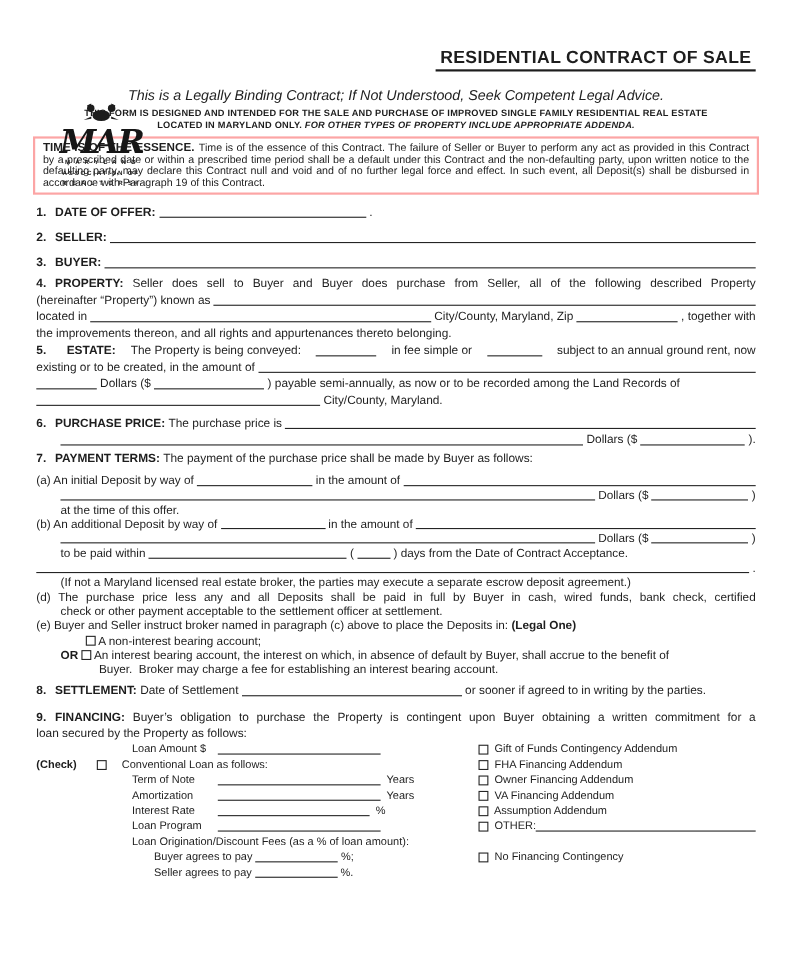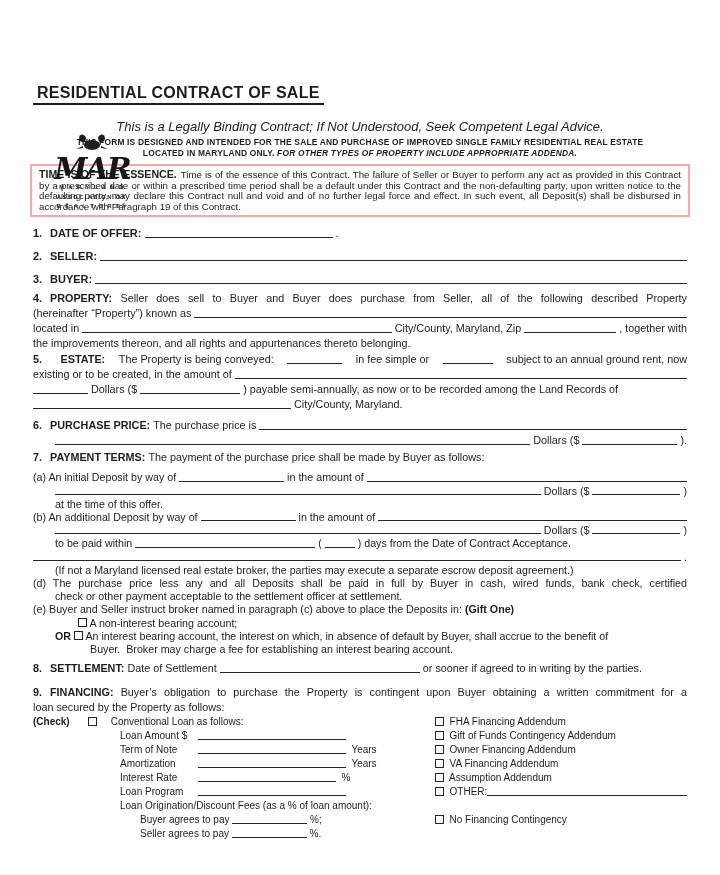--- a/index.html
+++ b/index.html
@@ -7,21 +7,21 @@
     width:720px;height:875px;background:#ffffff;overflow:hidden;
     font-family:"Liberation Sans",sans-serif;color:#1d1d1d;
   }
   .page{position:relative;width:720px;height:875px;box-sizing:border-box;padding:0 33px;}
   
   .logo{position:absolute;left:46px;top:48px;width:92px;text-align:center;}
   .logo-mar{font-family:"DejaVu Serif",serif;font-style:italic;font-weight:bold;
     font-size:30px;line-height:25px;letter-spacing:-2px;color:#161616;}
   .logo-org{font-size:5.6px;font-weight:bold;letter-spacing:1.6px;line-height:6.6px;margin-top:3px;color:#222;}
   
-  .title-row{margin-top:84px;text-align:left;text-decoration:underline;}
+  .title-row{margin-top:44px;text-align:right;text-decoration:underline;}
   .title{display:inline-block;font-size:16px;font-weight:bold;letter-spacing:.3px;
     border-bottom:2px solid #1d1d1d;padding:0 4px 1px;}
   .subtitle{margin-top:14px;text-align:center;font-style:italic;font-size:13px;color:#222;}
   .notice{margin-top:3px;text-align:center;font-weight:bold;font-size:8.4px;line-height:11px;letter-spacing:.2px;}
   .notice .i{font-style:italic;}
   
   .essence{margin:5px -3px 0;border:2px solid #fca5a5;padding:3px 7px;
     font-size:9.7px;line-height:10.6px;text-align:justify;}
   .eb-lead{font-weight:bold;font-size:10.6px;margin-right:4px;}
   
@@ -116,40 +116,40 @@
       <div class="ln mt6"><span class="t">(a) An initial Deposit by way of </span><span class="u" style="width: 105px;"></span><span class="t"> in the amount of </span><span class="u f"></span></div>
       <div class="ln"><span class="gap" style="width: 22px;"></span><span class="u f"></span><span class="t"> Dollars ($ </span><span class="u" style="width: 88px;"></span><span class="t"> )</span></div>
       <div class="ln"><span class="gap" style="width: 22px;"></span><span class="t">at the time of this offer.</span></div>
       <div class="ln"><span class="t">(b) An additional Deposit by way of </span><span class="u" style="width: 95px;"></span><span class="t"> in the amount of </span><span class="u f"></span></div>
       <div class="ln"><span class="gap" style="width: 22px;"></span><span class="u f"></span><span class="t"> Dollars ($ </span><span class="u" style="width: 88px;"></span><span class="t"> )</span></div>
       <div class="ln"><span class="gap" style="width: 22px;"></span><span class="t">to be paid within </span><span class="u" style="width: 180px;"></span><span class="t"> ( </span><span class="u" style="width: 30px;"></span><span class="t"> ) days from the Date of Contract Acceptance.</span></div>
       <div class="ln"><span class="u f"></span><span class="t"> .</span></div>
       <div class="ln"><span class="gap" style="width: 22px;"></span><span class="t">(If not a Maryland licensed real estate broker, the parties may execute a separate escrow deposit agreement.)</span></div>
       <div class="ln jl"><span class="t">(d) The purchase price less any and all Deposits shall be paid in full by Buyer in cash, wired funds, bank check, certified</span></div>
       <div class="ln"><span class="gap" style="width: 22px;"></span><span class="t">check or other payment acceptable to the settlement officer at settlement.</span></div>
-      <div class="ln"><span class="t">(e) Buyer and Seller instruct broker named in paragraph (c) above to place the Deposits in: </span><span class="t b">(Gift One)</span></div>
+      <div class="ln"><span class="t">(e) Buyer and Seller instruct broker named in paragraph (c) above to place the Deposits in: </span><span class="t b">(Legal One)</span></div>
       <div class="ln"><span class="gap" style="width: 45px;"></span><span class="cb"></span><span class="t"> A non-interest bearing account;</span></div>
       <div class="ln"><span class="gap" style="width: 22px;"></span><span class="t b">OR </span><span class="cb"></span><span class="t"> An interest bearing account, the interest on which, in absence of default by Buyer, shall accrue to the benefit of</span></div>
       <div class="ln"><span class="gap" style="width: 57px;"></span><span class="t">Buyer.  Broker may charge a fee for establishing an interest bearing account.</span></div>
     </div>
   </div>
 
   <div class="ln mt5"><span class="t b" style="width: 17px; display: inline-block; flex: 0 0 auto;">8.</span><span class="t b">SETTLEMENT: </span><span class="t">Date of Settlement </span><span class="u" style="width: 200px;"></span><span class="t"> or sooner if agreed to in writing by the parties.</span></div>
 
   <div>
     <div class="ln jl mt9"><span class="t b" style="width: 17px; display: inline-block; flex: 0 0 auto;">9.</span><span class="t b">FINANCING: </span><span class="t">Buyer’s obligation to purchase the Property is contingent upon Buyer obtaining a written commitment for a</span></div>
     <div class="ln"><span class="t">loan secured by the Property as follows:</span></div>
     <div>
       <div class="f-row">
+        <div class="ln cl"><span class="gap" style="width: 87px;"></span><span class="t" style="width: 78px; display: inline-block; flex: 0 0 auto;">Loan Amount $</span><span class="u" style="width: 148px;"></span></div>
+        <div class="ln cr"><span class="cb"></span><span class="t">  Gift of Funds Contingency Addendum</span></div>
+      </div>
+      <div class="f-row">
         <div class="ln cl"><span class="t b">(Check)</span><span class="gap" style="width: 18px;"></span><span class="cb"></span><span class="gap" style="width: 14px;"></span><span class="t">Conventional Loan as follows:</span></div>
         <div class="ln cr"><span class="cb"></span><span class="t">  FHA Financing Addendum</span></div>
-      </div>
-      <div class="f-row">
-        <div class="ln cl"><span class="gap" style="width: 87px;"></span><span class="t" style="width: 78px; display: inline-block; flex: 0 0 auto;">Loan Amount $</span><span class="u" style="width: 148px;"></span></div>
-        <div class="ln cr"><span class="cb"></span><span class="t">  Gift of Funds Contingency Addendum</span></div>
       </div>
       <div class="f-row">
         <div class="ln cl"><span class="gap" style="width: 87px;"></span><span class="t" style="width: 78px; display: inline-block; flex: 0 0 auto;">Term of Note</span><span class="u" style="width: 148px;"></span><span class="t">  Years</span></div>
         <div class="ln cr"><span class="cb"></span><span class="t">  Owner Financing Addendum</span></div>
       </div>
       <div class="f-row">
         <div class="ln cl"><span class="gap" style="width: 87px;"></span><span class="t" style="width: 78px; display: inline-block; flex: 0 0 auto;">Amortization</span><span class="u" style="width: 148px;"></span><span class="t">  Years</span></div>
         <div class="ln cr"><span class="cb"></span><span class="t">  VA Financing Addendum</span></div>
       </div>
       <div class="f-row">

